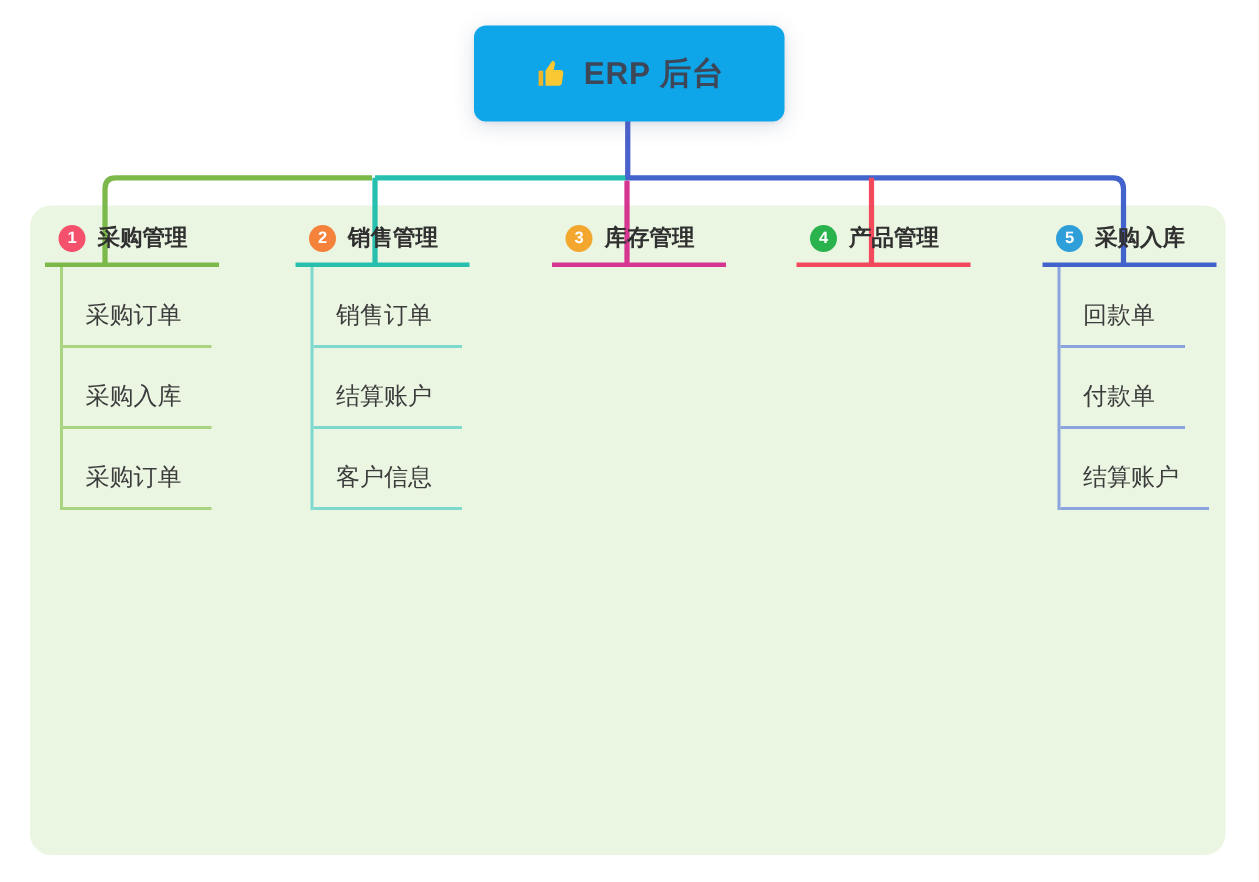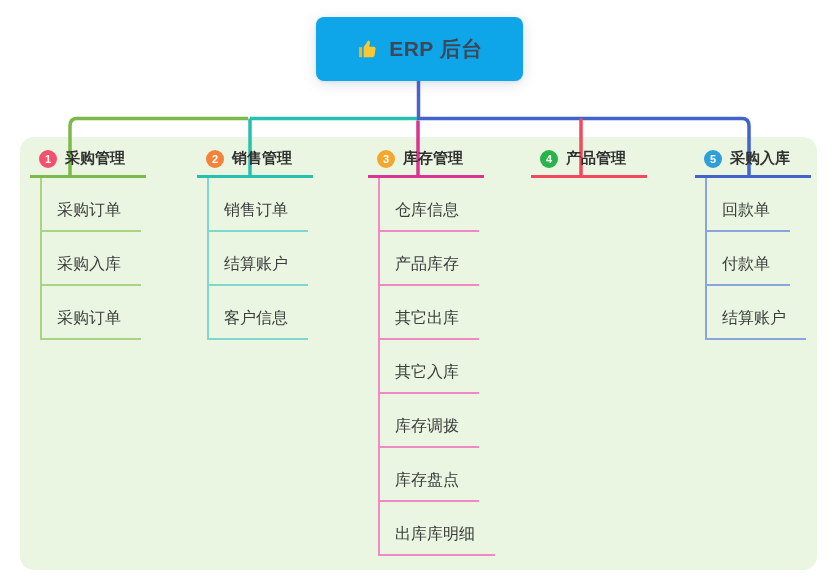--- a/index.html
+++ b/index.html
@@ -116,29 +116,20 @@
     <div class="child">结算账户</div>
     <div class="child">客户信息</div>
   </div>
 </div>
 
 <div class="branch" data-branch="2" style="--branch-color: #d63690; --child-color: #ef8ac4; --badge-color: #f3a72f;">
   <div class="branch-header">
     <span class="badge">3</span>
     <span class="branch-label">库存管理</span>
   </div>
-  <div class="children">
-    <div class="child">仓库信息</div>
-    <div class="child">产品库存</div>
-    <div class="child">其它出库</div>
-    <div class="child">其它入库</div>
-    <div class="child">库存调拨</div>
-    <div class="child">库存盘点</div>
-    <div class="child">出库库明细</div>
-  </div>
 </div>
 
 <div class="branch" data-branch="3" style="--branch-color: #f2495d; --child-color: #f79aa4; --badge-color: #2ab24c;">
   <div class="branch-header">
     <span class="badge">4</span>
     <span class="branch-label">产品管理</span>
   </div>
 </div>
 
 <div class="branch" data-branch="4" style="--branch-color: #4263cc; --child-color: #8aa4de; --badge-color: #2f9fd9;">

